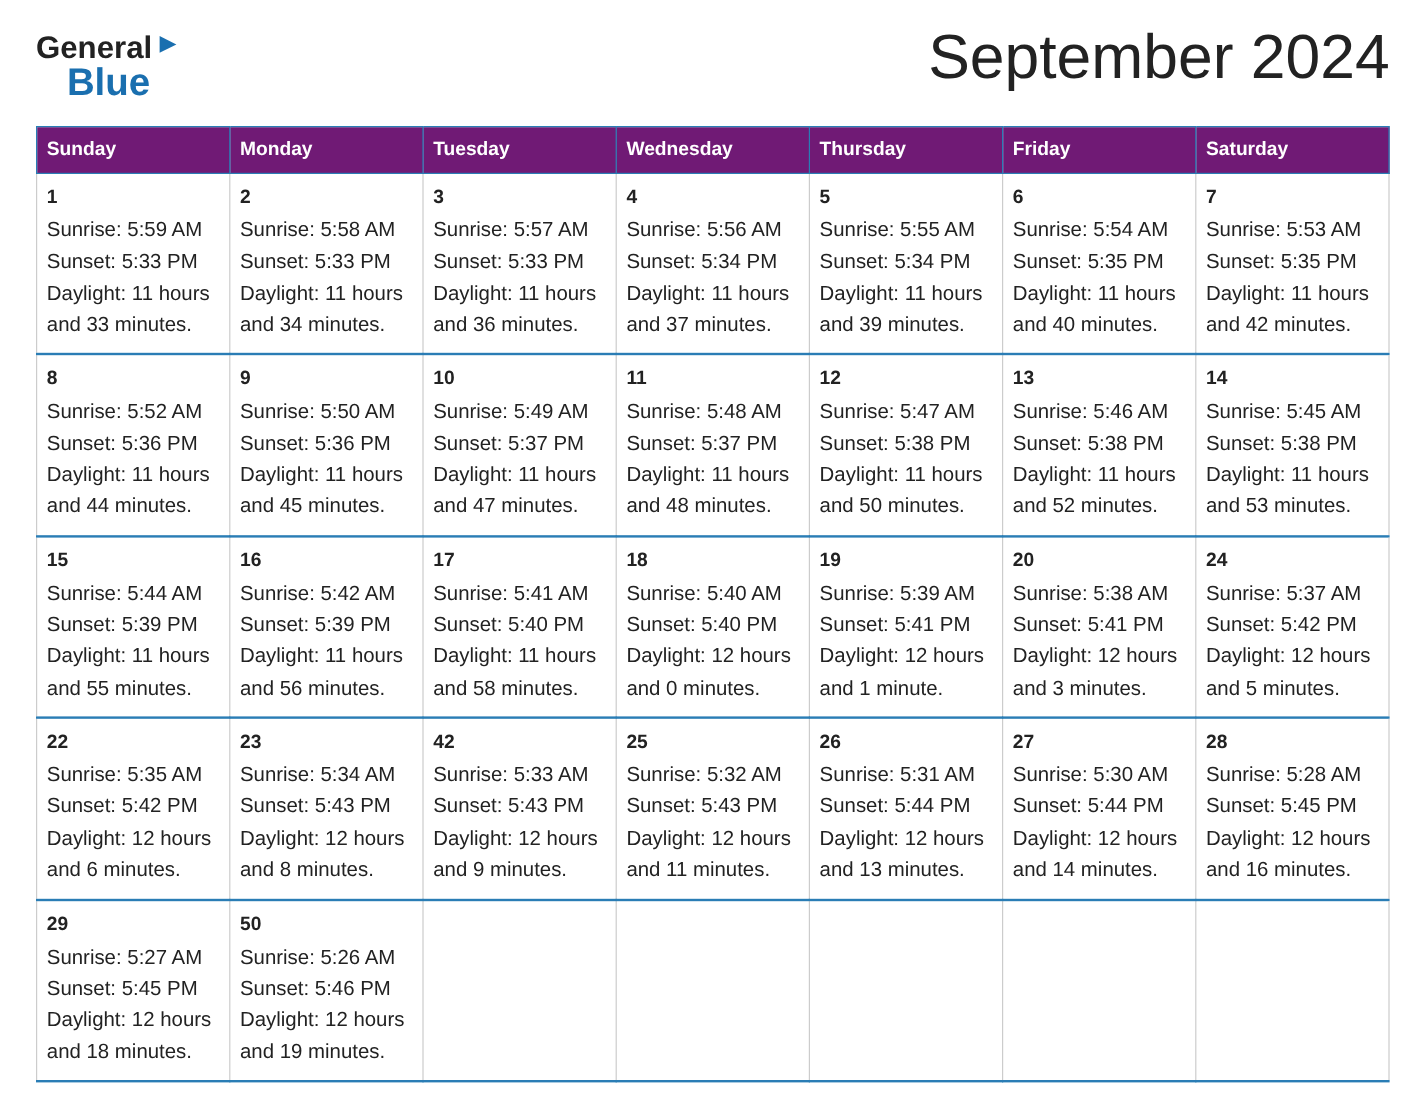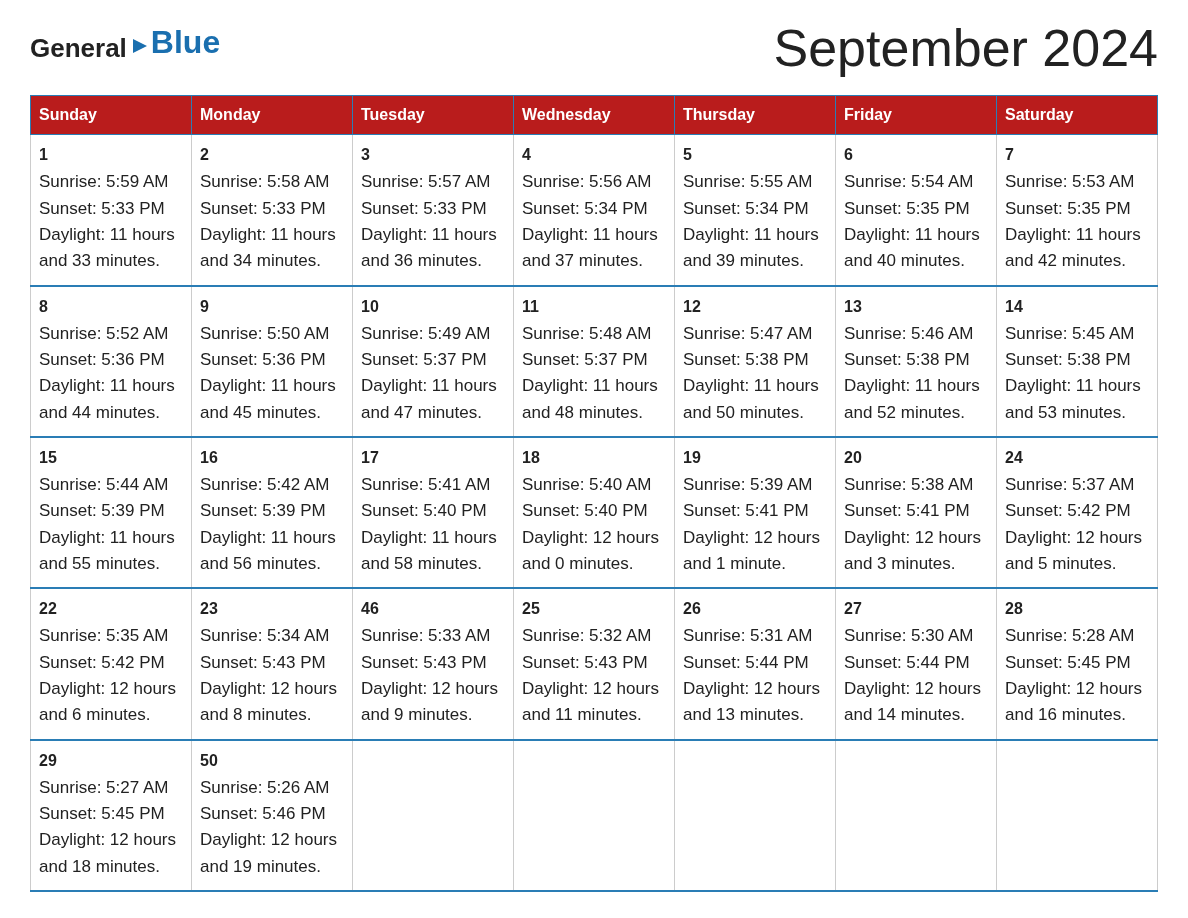--- a/index.html
+++ b/index.html
@@ -12,22 +12,22 @@
       padding: 20px 30px 30px 30px;
     }
     .header-area {
       display: flex;
       justify-content: space-between;
       align-items: flex-start;
       margin-bottom: 18px;
     }
     .logo {
       display: flex;
-      flex-direction: row;
-      align-items: flex-end;
+      flex-direction: column;
+      align-items: center;
       padding-top: 6px;
     }
     .logo-text {
       font-size: 26px;
       font-weight: bold;
       color: #222;
       line-height: 1;
     }
     .logo-line2 {
       color: #1a6faf;
@@ -48,21 +48,21 @@
       font-size: 20px;
       color: #222;
       margin-top: 4px;
     }
     .calendar-table {
       width: 100%;
       border-collapse: collapse;
       table-layout: fixed;
     }
     .calendar-table thead th {
-      background-color: #b91c1c;
+      background-color: #701a75;
       color: #fff;
       font-size: 16px;
       font-weight: bold;
       padding: 10px 8px;
       text-align: left;
       border: 1px solid #2a7db5;
     }
     .calendar-table tbody td {
       vertical-align: top;
       border: 1px solid #ccc;
@@ -214,21 +214,21 @@
       <tr>
         <td>
         <span class="day-num">22</span>
         <span class="day-info">Sunrise: 5:35 AM<br>Sunset: 5:42 PM<br>Daylight: 12 hours and 6 minutes.</span>
       </td>
         <td>
         <span class="day-num">23</span>
         <span class="day-info">Sunrise: 5:34 AM<br>Sunset: 5:43 PM<br>Daylight: 12 hours and 8 minutes.</span>
       </td>
         <td>
-        <span class="day-num">46</span>
+        <span class="day-num">42</span>
         <span class="day-info">Sunrise: 5:33 AM<br>Sunset: 5:43 PM<br>Daylight: 12 hours and 9 minutes.</span>
       </td>
         <td>
         <span class="day-num">25</span>
         <span class="day-info">Sunrise: 5:32 AM<br>Sunset: 5:43 PM<br>Daylight: 12 hours and 11 minutes.</span>
       </td>
         <td>
         <span class="day-num">26</span>
         <span class="day-info">Sunrise: 5:31 AM<br>Sunset: 5:44 PM<br>Daylight: 12 hours and 13 minutes.</span>
       </td>

